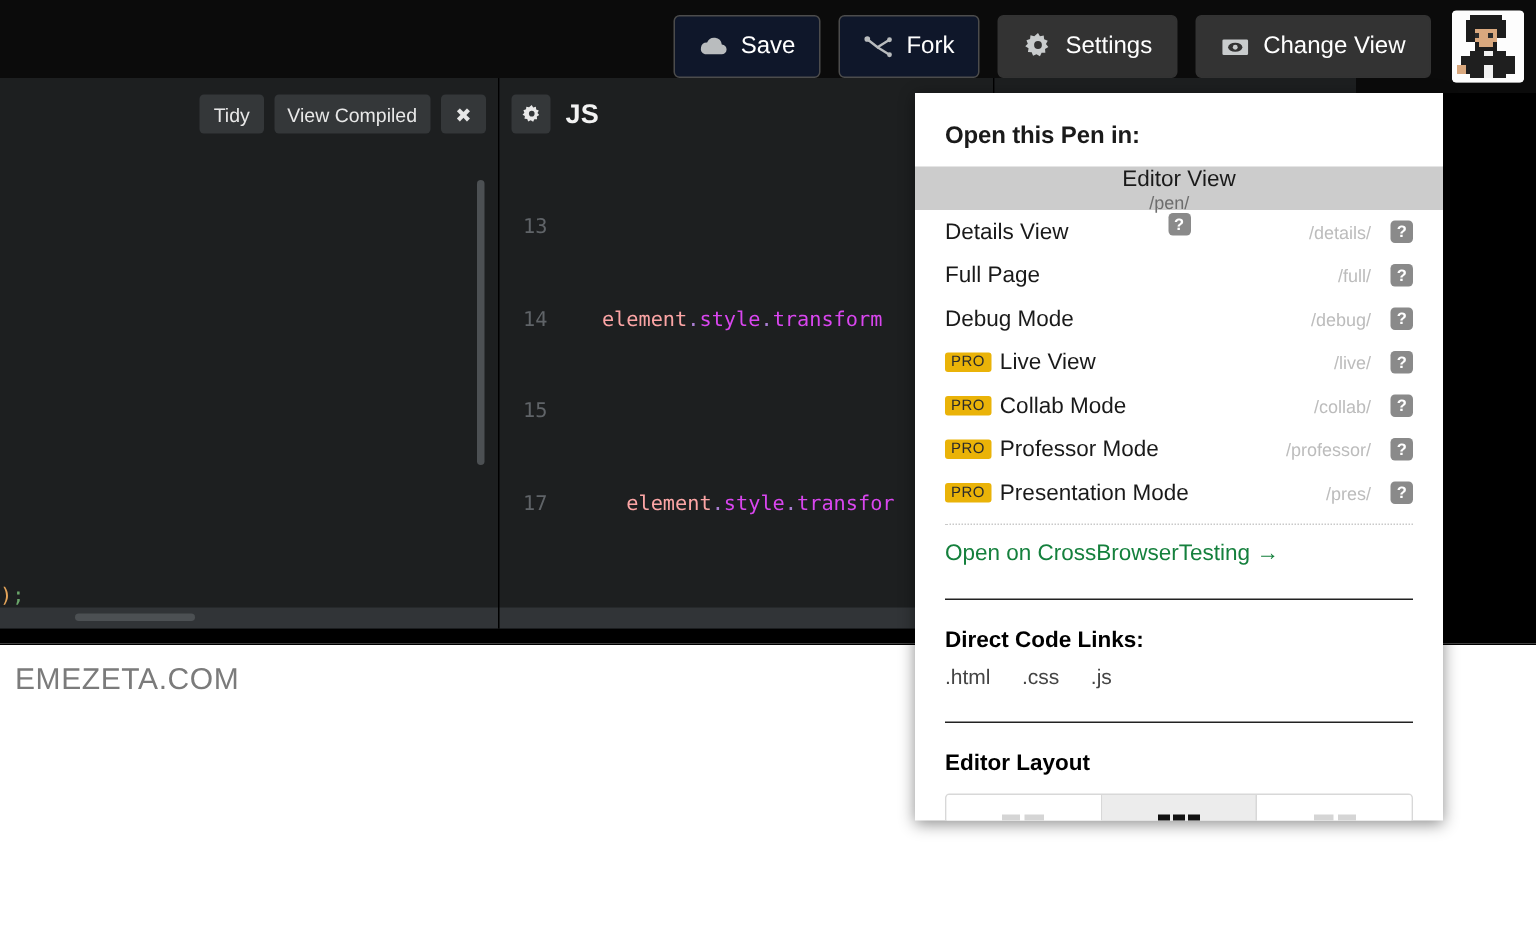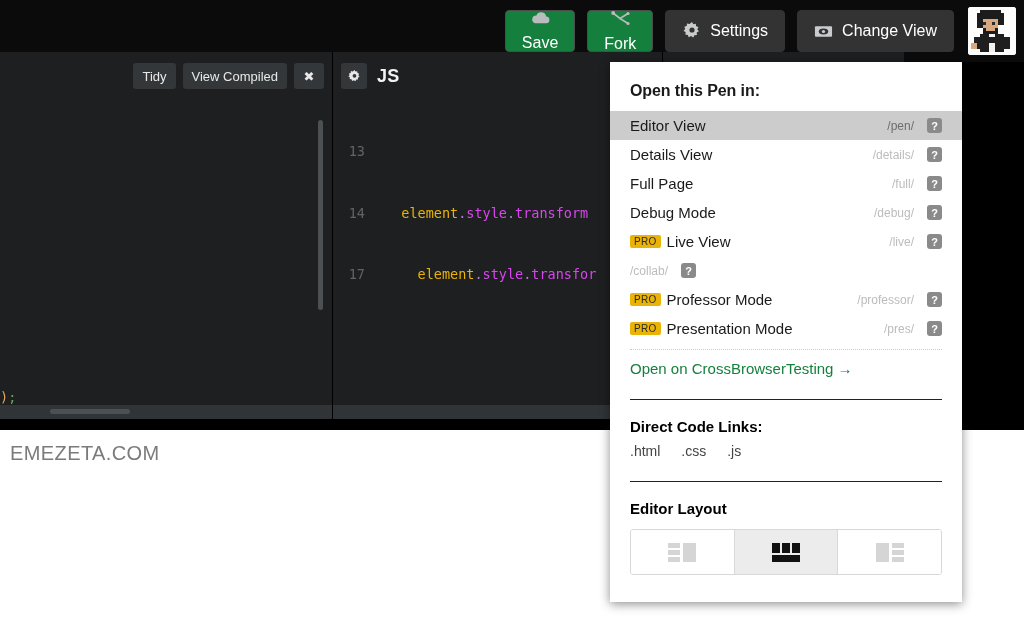--- a/index.html
+++ b/index.html
@@ -18,21 +18,21 @@
     display: flex; align-items: center; justify-content: flex-end;
     padding-right: 8px;
   }
   .tb-btn {
     display: flex; align-items: center; gap: 9px;
     height: 42px; padding: 0 16px;
     border-radius: 4px;
     color: #ffffff; font-size: 16px; font-weight: 400;
     cursor: pointer; margin-left: 12px; white-space: nowrap;
   }
-  .tb-btn.outline { background: #15803d; border: 1px solid #4c4c4c; flex-direction: column; }
+  .tb-btn.outline { background: #0f172a; border: 1px solid #4c4c4c; }
   .tb-btn.solid   { background: #333333; border: 1px solid #333333; }
   .tb-icon { display: inline-flex; align-items: center; justify-content: center; width: 19px; height: 19px; }
   .tb-icon svg { display: block; }
   .avatar {
     width: 48px; height: 48px; margin-left: 14px;
     background: #ffffff; border-radius: 3px;
     overflow: hidden; flex: 0 0 auto; cursor: pointer;
   }
   .avatar svg { display: block; width: 48px; height: 48px; }
 
@@ -78,21 +78,21 @@
   .code-row { display: flex; height: 20.5px; }
   .gutter {
     width: 42px; flex: 0 0 42px; text-align: right; padding-right: 10px;
     color: #606468; user-select: none;
   }
   .cline { padding-left: 10px; flex: 1 1 auto; }
   .code-noglines { padding-left: 0; }
 
   
   .t-kw   { color: #e6c074; }
-  .t-var  { color: #eab308; }
+  .t-var  { color: #fca5a5; }
   .t-prop { color: #d946ef; }
   .t-punc { color: #a97ed2; }
   .t-grn  { color: #6aa66a; }
   .t-org  { color: #e5a55a; }
 
   .vscroll {
     position: absolute; right: 9px; width: 5px; border-radius: 3px;
     background: #4c5053;
   }
   .hscroll {
@@ -109,37 +109,37 @@
     background: #ffffff; border-top: 1px solid #000;
   }
   .preview-brand {
     position: absolute; left: 10px; top: 12px;
     color: #7b7b7b; font-size: 20px; letter-spacing: .4px;
     font-family: "Liberation Sans", sans-serif;
   }
 
   
   .dropdown {
-    position: absolute; left: 610px; top: 62px; width: 352px; height: 540px;
+    position: absolute; left: 610px; top: 62px; width: 352px; height: 485px;
     background: #ffffff;
     box-shadow: 0 2px 10px rgba(0,0,0,.45);
     z-index: 50; overflow: hidden;
     font-family: "Liberation Sans", sans-serif;
   }
   .dd-inner { padding: 0 20px; }
   .dd-title {
     font-size: 16px; font-weight: 700; color: #1a1a1a;
     padding: 20px 0 11px 0; letter-spacing: -.1px;
   }
   .dd-list { margin: 0 -20px; }
   .dd-item {
     display: flex; align-items: center;
     height: 29px; padding: 0 20px; cursor: pointer;
   }
-  .dd-item.active { background: #cccccc; }
+  .dd-item.active { background: #cccccc; flex-direction: column; }
   .dd-label { font-size: 15px; color: #1a1a1a; flex: 1 1 auto; white-space: nowrap; }
   .dd-path  { font-size: 12px; color: #bcbcbc; margin-right: 13px; white-space: nowrap; }
   .dd-item.active .dd-path { color: #6d6d6d; }
   .pro {
     display: inline-block; background: #eab308; color: #2b2b2b;
     font-size: 10px; font-weight: 400; letter-spacing: .3px;
     padding: 1px 4px 1px 4px; border-radius: 2px; margin-right: 6px;
     vertical-align: 2px;
   }
   .help {
@@ -292,20 +292,21 @@
             <path fill="#e8e8e8" d="M9 0l1.3 2.2 2.5-.5.3 2.5 2.4.9-1.2 2.2 1.6 2-2.2 1.3.2 2.5-2.5.1-1.1 2.3L8 14.1l-2.3 1.1-.9-2.3-2.5-.3.4-2.5L.5 8.9l1.7-1.8L1.3 4.8l2.4-.8L4 1.5l2.5.6z"></path>
             <circle cx="9" cy="8" r="2.6" fill="#343739"></circle>
           </svg>
         </div>
         <span class="pane-lang">JS</span>
       </div>
 
       <div class="code">
         <div class="code-row"><div class="gutter">13</div><div class="cline"></div></div>
         <div class="code-row"><div class="gutter">14</div><div class="cline">  <span class="t-var">element</span><span class="t-punc">.</span><span class="t-prop">style</span><span class="t-punc">.</span><span class="t-prop">transform</span></div></div>
+        <div class="code-row"><div class="gutter">15</div><div class="cline"></div></div>
         <div class="code-row"><div class="gutter">17</div><div class="cline">    <span class="t-var">element</span><span class="t-punc">.</span><span class="t-prop">style</span><span class="t-punc">.</span><span class="t-prop">transfor</span></div></div>
         
         
         
         
         
         
         
         
         
@@ -363,20 +364,21 @@
           <span class="help">?</span>
         </div>
 
         <div class="dd-item">
           <span class="dd-label"><span class="pro">PRO</span><span>Live View</span></span>
           <span class="dd-path">/live/</span>
           <span class="help">?</span>
         </div>
 
         <div class="dd-item">
+          <span class="dd-label"><span class="pro">PRO</span><span>Collab Mode</span></span>
           <span class="dd-path">/collab/</span>
           <span class="help">?</span>
         </div>
 
         <div class="dd-item">
           <span class="dd-label"><span class="pro">PRO</span><span>Professor Mode</span></span>
           <span class="dd-path">/professor/</span>
           <span class="help">?</span>
         </div>
 

